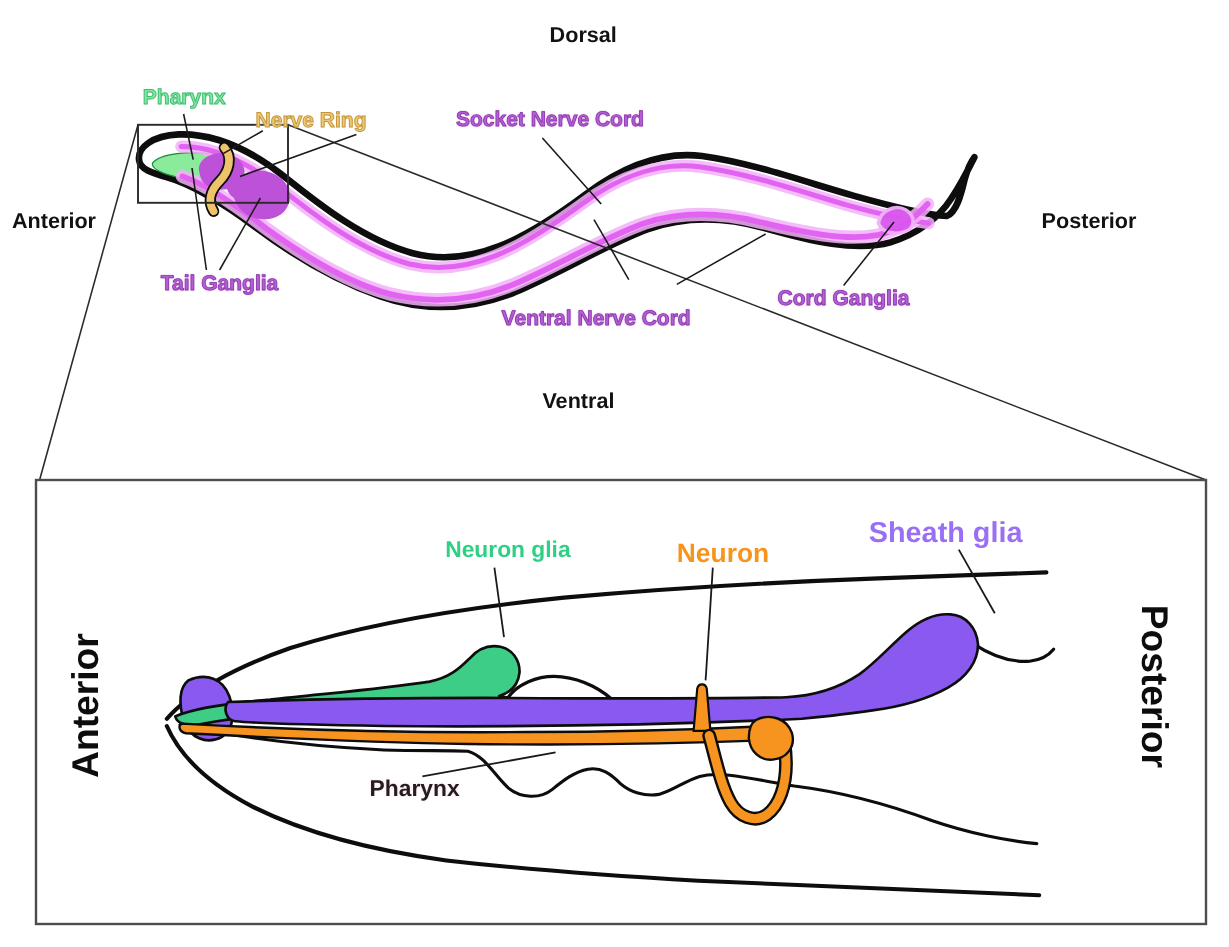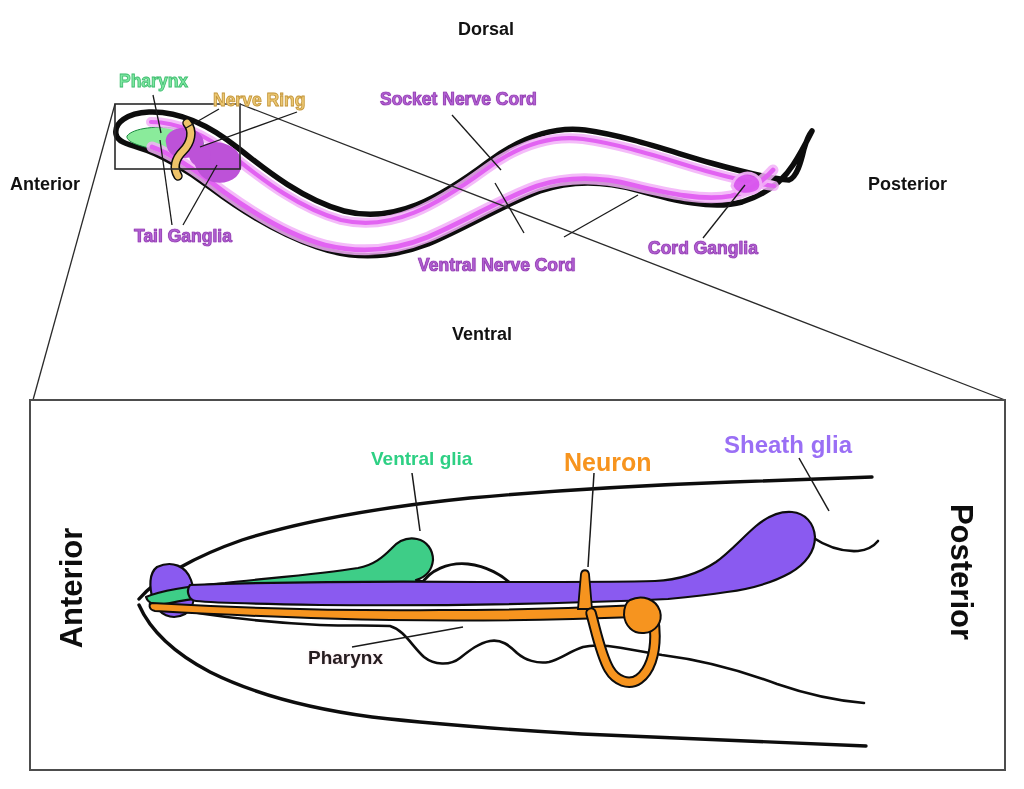--- a/index.html
+++ b/index.html
@@ -8,21 +8,21 @@
   #stage svg{position:absolute;left:0;top:0;}
   .lbl{position:absolute;font-weight:bold;white-space:nowrap;line-height:1.05;}
   .dir{color:#121212;font-size:18px;}
   .purple{color:#b160d2;font-size:17.5px;
           text-shadow:0 0 2px #f3d9f8, 0 0 1px #8d35ad;-webkit-text-stroke:0.7px #8d35ad;}
   .greenlbl{color:#7fe8a2;font-size:17.5px;-webkit-text-stroke:0.8px #3dbb6e;
           text-shadow:0 0 2px #e2fbea;}
   .tanlbl{color:#ecc873;font-size:17.5px;-webkit-text-stroke:0.8px #c3953a;
           text-shadow:0 0 2px #fdf3da;}
   .socket{color:#2ed084;font-size:19px;}
-  .neuronlbl{color:#f7941e;font-size:25px;}
+  .neuronlbl{color:#f7941e;font-size:22px;}
   .sheath{color:#9a6ff5;font-size:24px;}
   .pharynx-inset{color:#241c1f;font-size:19px;text-shadow:0 0 3px #f6dfe4;}
   .rot{font-size:31px;color:#0d0d0d;transform-origin:center;}
   .rot.left{transform:translate(-50%,-50%) rotate(-90deg);}
   .rot.right{transform:translate(-50%,-50%) rotate(90deg);}
 </style>
 </head>
 <body>
 
 <div id="stage">
@@ -160,21 +160,21 @@
 <div class="lbl dir" style="left:868px;top:175px;">Posterior</div>
 <div class="lbl dir" style="left:452px;top:325px;">Ventral</div>
 
 <div class="lbl greenlbl" style="left:119px;top:72px;">Pharynx</div>
 <div class="lbl tanlbl" style="left:213px;top:91px;text-align:right;">Nerve Ring</div>
 <div class="lbl purple" style="left:380px;top:90px;">Socket Nerve Cord</div>
 <div class="lbl purple" style="left:134px;top:227px;">Tail Ganglia</div>
 <div class="lbl purple" style="left:418px;top:236px;margin-top:20px;">Ventral Nerve Cord</div>
 <div class="lbl purple" style="left:648px;top:239px;">Cord Ganglia</div>
 
-<div class="lbl socket" style="left:371px;top:449px;">Ventral glia</div>
+<div class="lbl socket" style="left:371px;top:449px;">Neuron glia</div>
 <div class="lbl neuronlbl" style="left:564px;top:449px;">Neuron</div>
 <div class="lbl sheath" style="left:724px;top:432px;">Sheath glia</div>
 <div class="lbl pharynx-inset" style="left:308px;top:648px;">Pharynx</div>
 
 <div class="lbl rot left" style="left:72px;top:588px;">Anterior</div>
 <div class="lbl rot right" style="left:961px;top:572px;">Posterior</div>
 
 </div>
 
 </body></html>

